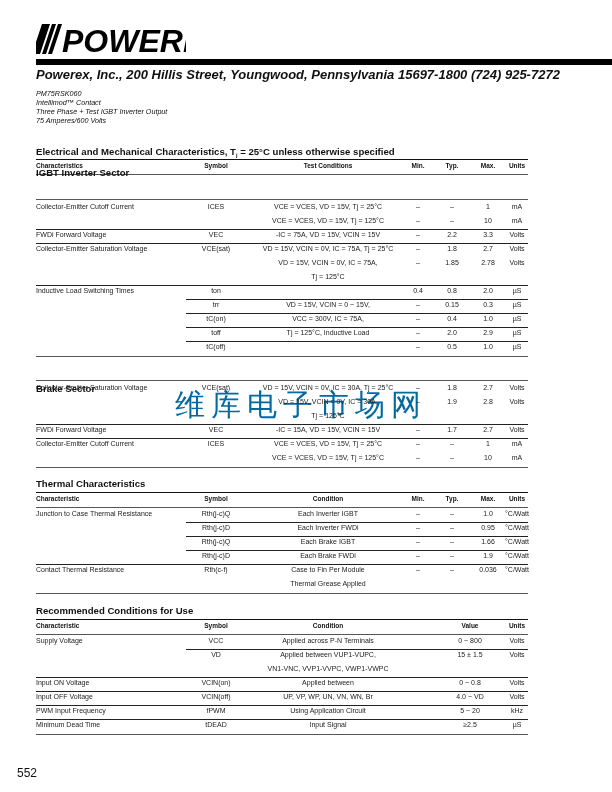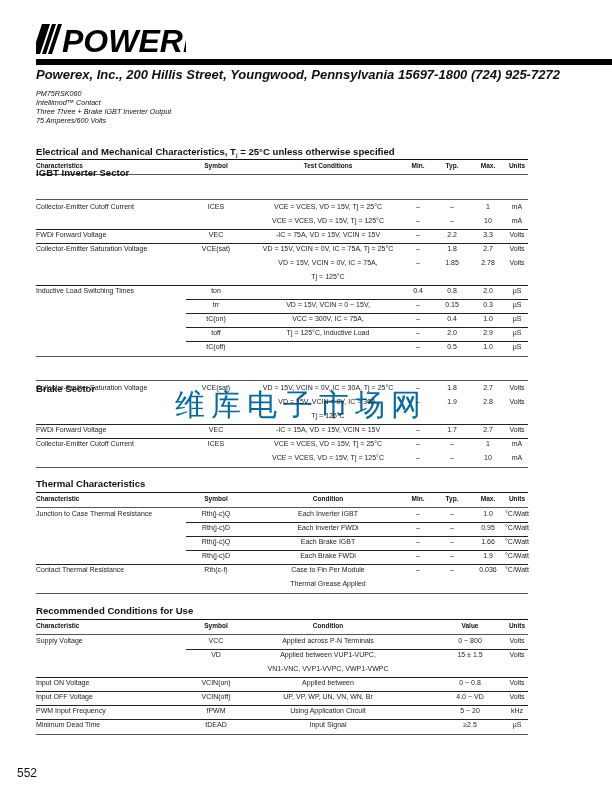--- a/index.html
+++ b/index.html
@@ -41,21 +41,21 @@
     <polygon points="22,2 26,2 16,32 12,32"></polygon>
   </g>
   <text x="26" y="30" font-family="Liberation Sans, sans-serif" font-weight="bold" font-style="italic" font-size="32" fill="#000">POWEREX</text>
 </svg>
 <div class="rule-top"></div>
 <div class="address">Powerex, Inc., 200 Hillis Street, Youngwood, Pennsylvania 15697-1800 (724) 925-7272</div>
 
 <div class="part">
   <div class="b">PM75RSK060</div>
   <div class="b">Intellimod™ Contact</div>
-  <div class="b">Three Three + Brake IGBT Inverter Output</div>
+  <div class="b">Three Phase + Test IGBT Inverter Output</div>
   <div>75 Amperes/600 Volts</div>
 </div>
 
 <div class="watermark">维库电子市场网</div>
 
 <div class="sec-title" style="top:146px">Electrical and Mechanical Characteristics, T<sub>j</sub> = 25°C unless otherwise specified</div>
 <div class="hdr" style="top:159px">
   <span class="c-char">Characteristics</span>
   <span class="c-sym">Symbol</span>
   <span class="c-cond">Test Conditions</span>

